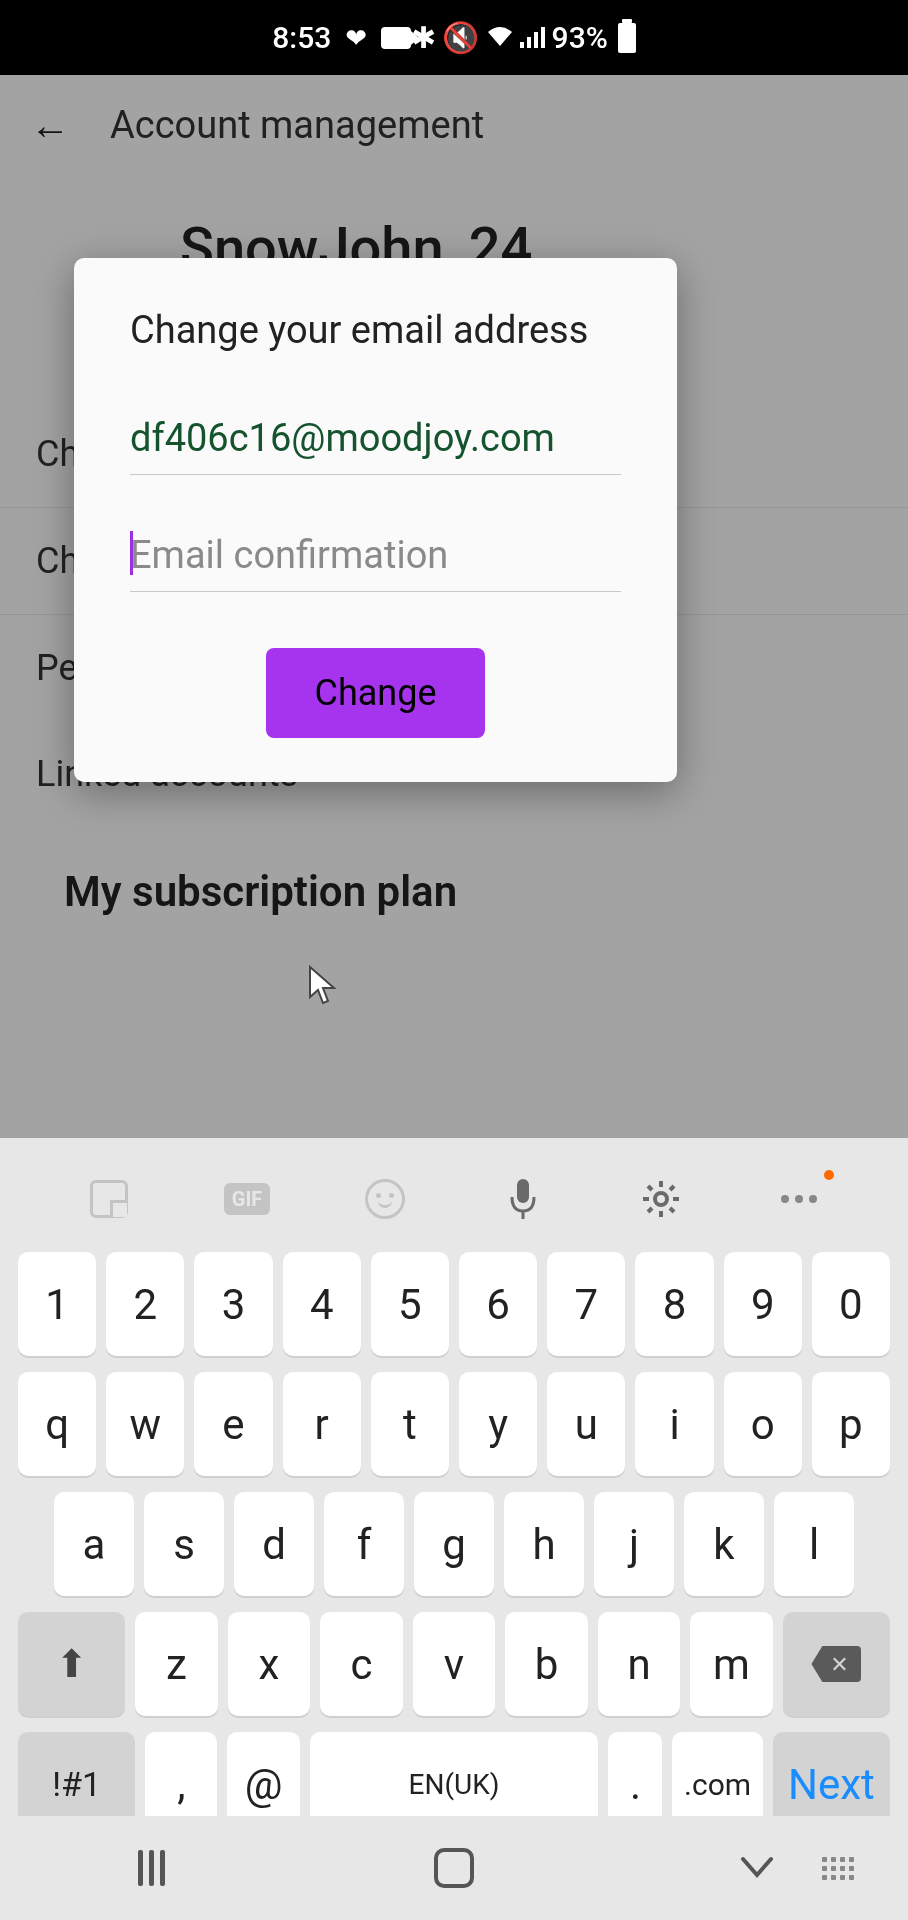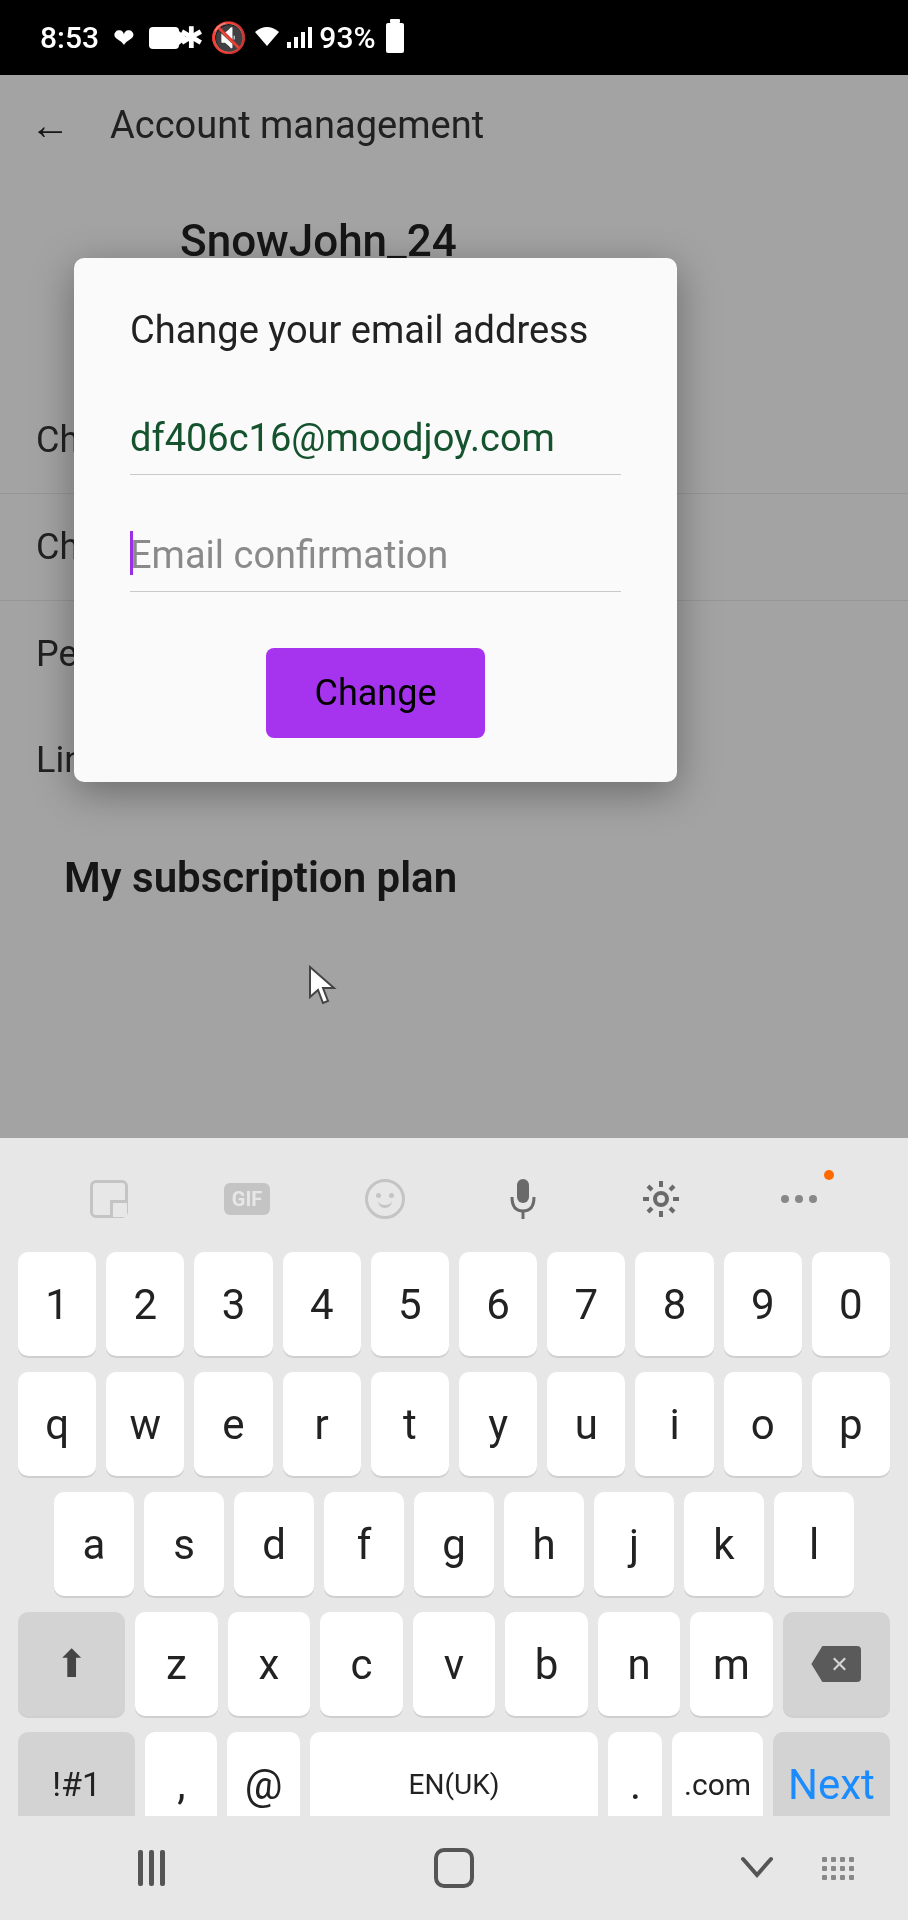--- a/index.html
+++ b/index.html
@@ -1,35 +1,35 @@
 <!DOCTYPE html>
 <html><head>
 <meta charset="utf-8">
 <style>
   * { box-sizing: border-box; margin: 0; padding: 0; }
   html, body { width: 908px; height: 1920px; overflow: hidden; font-family: -apple-system, BlinkMacSystemFont, 'Segoe UI', Roboto, sans-serif; }
   body { background: #000; position: relative; }
 
   
-  .status-bar { height: 75px; background: #000; color: #fff; display: flex; align-items: center; justify-content: flex-start; padding: 0 40px; font-size: 30px; font-weight: 500; }
+  .status-bar { height: 75px; background: #000; color: #fff; display: flex; align-items: center; justify-content: center; padding: 0 40px; font-size: 30px; font-weight: 500; }
   .status-left { display: flex; align-items: center; gap: 14px; }
   .status-right { display: flex; align-items: center; gap: 6px; }
   .heart-icon { font-size: 26px; }
   .cam-icon { width: 30px; height: 22px; background: #fff; border-radius: 4px; position: relative; }
   .cam-icon::after { content: ""; position: absolute; right: -8px; top: 4px; width: 0; height: 0; border-left: 8px solid #fff; border-top: 7px solid transparent; border-bottom: 7px solid transparent; }
   .battery-icon { width: 18px; height: 30px; background: #fff; border-radius: 2px; margin-left: 4px; position: relative; }
   .battery-icon::before { content: ""; position: absolute; top: -4px; left: 4px; width: 10px; height: 4px; background: #fff; border-radius: 1px; }
 
   
   .app-bg { position: absolute; top: 75px; left: 0; right: 0; bottom: 0; background: #fafafa; }
   .app-dim { position: absolute; inset: 0; background: rgba(0,0,0,0.35); }
   .app-header { height: 100px; display: flex; align-items: center; padding: 0 30px; gap: 40px; }
   .back-arrow { font-size: 40px; color: #222; }
   .app-title { font-size: 38px; color: #333; }
-  .bg-username { font-size: 44px; color: #222; font-weight: 500; margin: 40px 0 0 180px; }
+  .bg-username { font-size: 56px; color: #222; font-weight: 500; margin: 40px 0 0 180px; }
   .bg-list { margin-top: 120px; }
   .bg-item { padding: 32px 36px; font-size: 36px; color: #333; border-bottom: 1px solid #e6e6e6; }
   .bg-section { padding: 40px 36px; font-size: 42px; font-weight: 600; color: #222; margin-left: 28px; }
 
   
   .modal { position: absolute; top: 258px; left: 74px; width: 603px; background: #fafafa; border-radius: 10px; box-shadow: 0 10px 40px rgba(0,0,0,0.35); padding: 50px 56px 44px; }
   .modal-title { font-size: 38px; color: #222; margin-bottom: 54px; }
   .modal-input { width: 100%; border: none; border-bottom: 1.5px solid #c9c9c9; background: transparent; font-size: 38px; color: #14532d; padding: 10px 0 14px; outline: none; margin-bottom: 48px; font-family: inherit; }
   .modal-input::placeholder { color: #8a8a8a; }
   .modal-input.focused { position: relative; }

